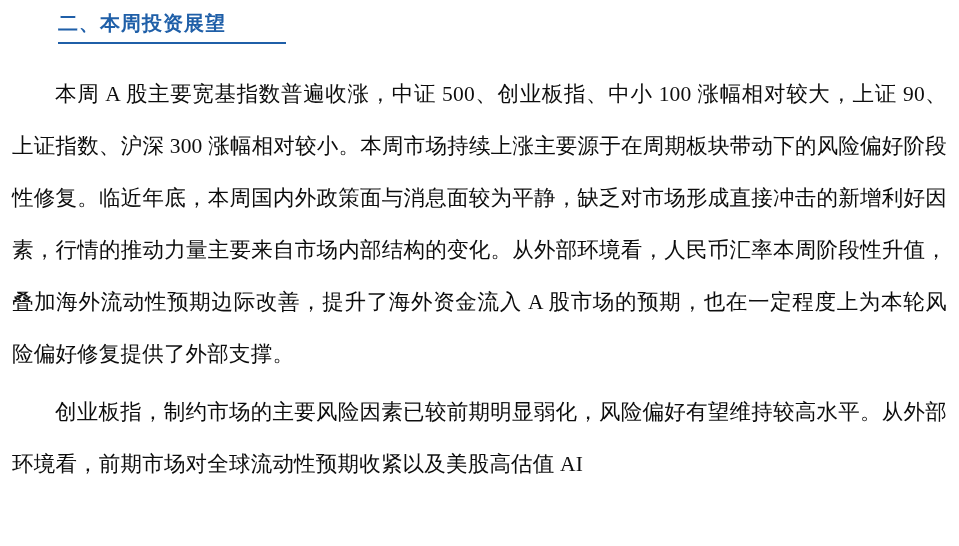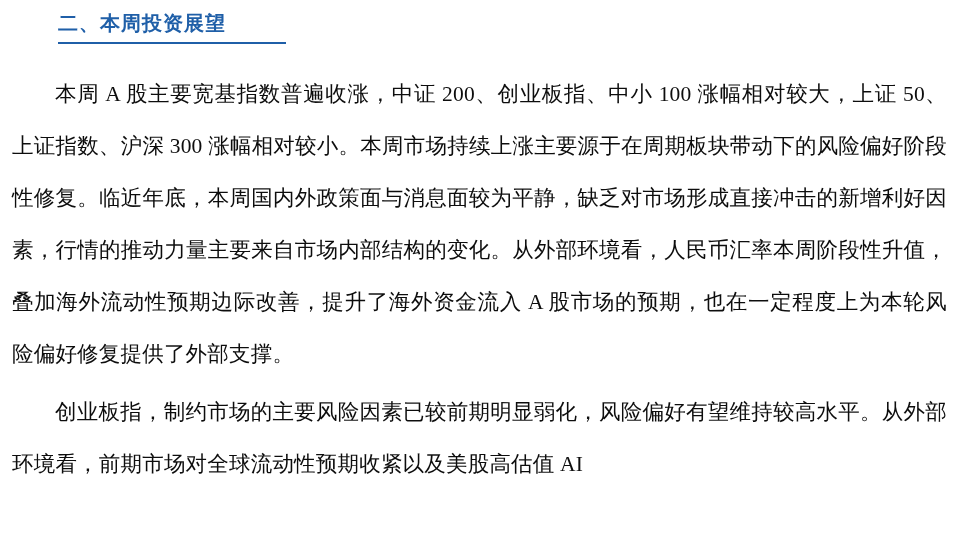--- a/index.html
+++ b/index.html
@@ -63,17 +63,17 @@
 </style>
 </head>
 <body>
 
 <div class="page">
 
   <div class="section-heading">二、本周投资展望</div>
   <div class="heading-underline"></div>
 
   <div class="body-block">
-    <p class="para">本周 A 股主要宽基指数普遍收涨，中证 200、创业板指、中小 100 涨幅相对较大，上证 50、上证指数、沪深 300 涨幅相对较小。本周市场持续上涨主要源于在周期板块带动下的风险偏好阶段性修复。临近年底，本周国内外政策面与消息面较为平静，缺乏对市场形成直接冲击的新增利好因素，行情的推动力量主要来自市场内部结构的变化。从外部环境看，人民币汇率本周阶段性升值，叠加海外流动性预期边际改善，提升了海外资金流入 A 股市场的预期，也在一定程度上为本轮风险偏好修复提供了外部支撑。</p>
+    <p class="para">本周 A 股主要宽基指数普遍收涨，中证 500、创业板指、中小 100 涨幅相对较大，上证 90、上证指数、沪深 300 涨幅相对较小。本周市场持续上涨主要源于在周期板块带动下的风险偏好阶段性修复。临近年底，本周国内外政策面与消息面较为平静，缺乏对市场形成直接冲击的新增利好因素，行情的推动力量主要来自市场内部结构的变化。从外部环境看，人民币汇率本周阶段性升值，叠加海外流动性预期边际改善，提升了海外资金流入 A 股市场的预期，也在一定程度上为本轮风险偏好修复提供了外部支撑。</p>
     <p class="para">创业板指，制约市场的主要风险因素已较前期明显弱化，风险偏好有望维持较高水平。从外部环境看，前期市场对全球流动性预期收紧以及美股高估值 AI</p>
   </div>
 
 </div>
 
 </body></html>

